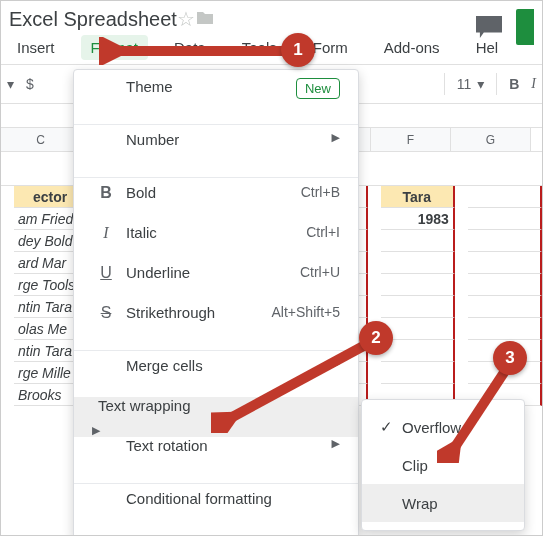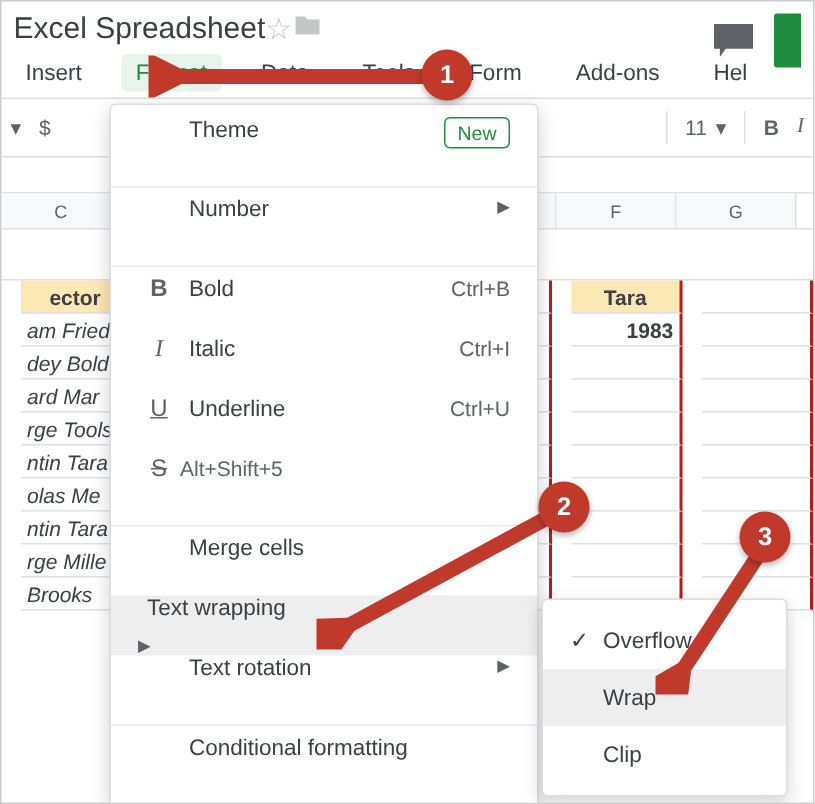--- a/index.html
+++ b/index.html
@@ -265,20 +265,21 @@
       <span class="lbl">Italic</span>
       <span class="sc">Ctrl+I</span>
   </div>
   <div class="row">
     <span class="ic"><u>U</u></span>
       <span class="lbl">Underline</span>
       <span class="sc">Ctrl+U</span>
   </div>
   <div class="row">
     <span class="ic"><s>S</s></span>
+      <span class="lbl">Strikethrough</span>
       <span class="sc">Alt+Shift+5</span>
   </div>
   <hr>
   <div class="row">
     <span class="ic"></span>
       <span class="lbl">Merge cells</span>
       <span class="tri">▶</span>
   </div>
   <div class="row active">
     <span class="ic"></span>
@@ -294,28 +295,28 @@
   <div class="row">
     <span class="ic"></span>
       <span class="lbl">Conditional formatting</span>
   </div>
 </div>
 
 <div class="submenu">
   <div class="row">
     <span class="ck">✓</span>
       <span>Overflow</span>
+  </div>
+  <div class="row">
+    <span class="ck"></span>
+      <span>Clip</span>
   </div>
   <div class="row active">
     <span class="ck"></span>
       <span>Wrap</span>
-  </div>
-  <div class="row">
-    <span class="ck"></span>
-      <span>Clip</span>
   </div>
 </div>
 
 <svg class="arrow" style="left:98px;top:36px" width="210" height="28">
   <defs>
       <marker id="ah1" markerWidth="8" markerHeight="8" refX="2" refY="4" orient="auto">
         <path d="M8 0 L0 4 L8 8 z" fill="#c0392b"></path>
       </marker>
     </defs>
   <line x1="200" y1="14" x2="12" y2="14" stroke="#c0392b" stroke-width="10" marker-end="url(#ah1)"></line>

